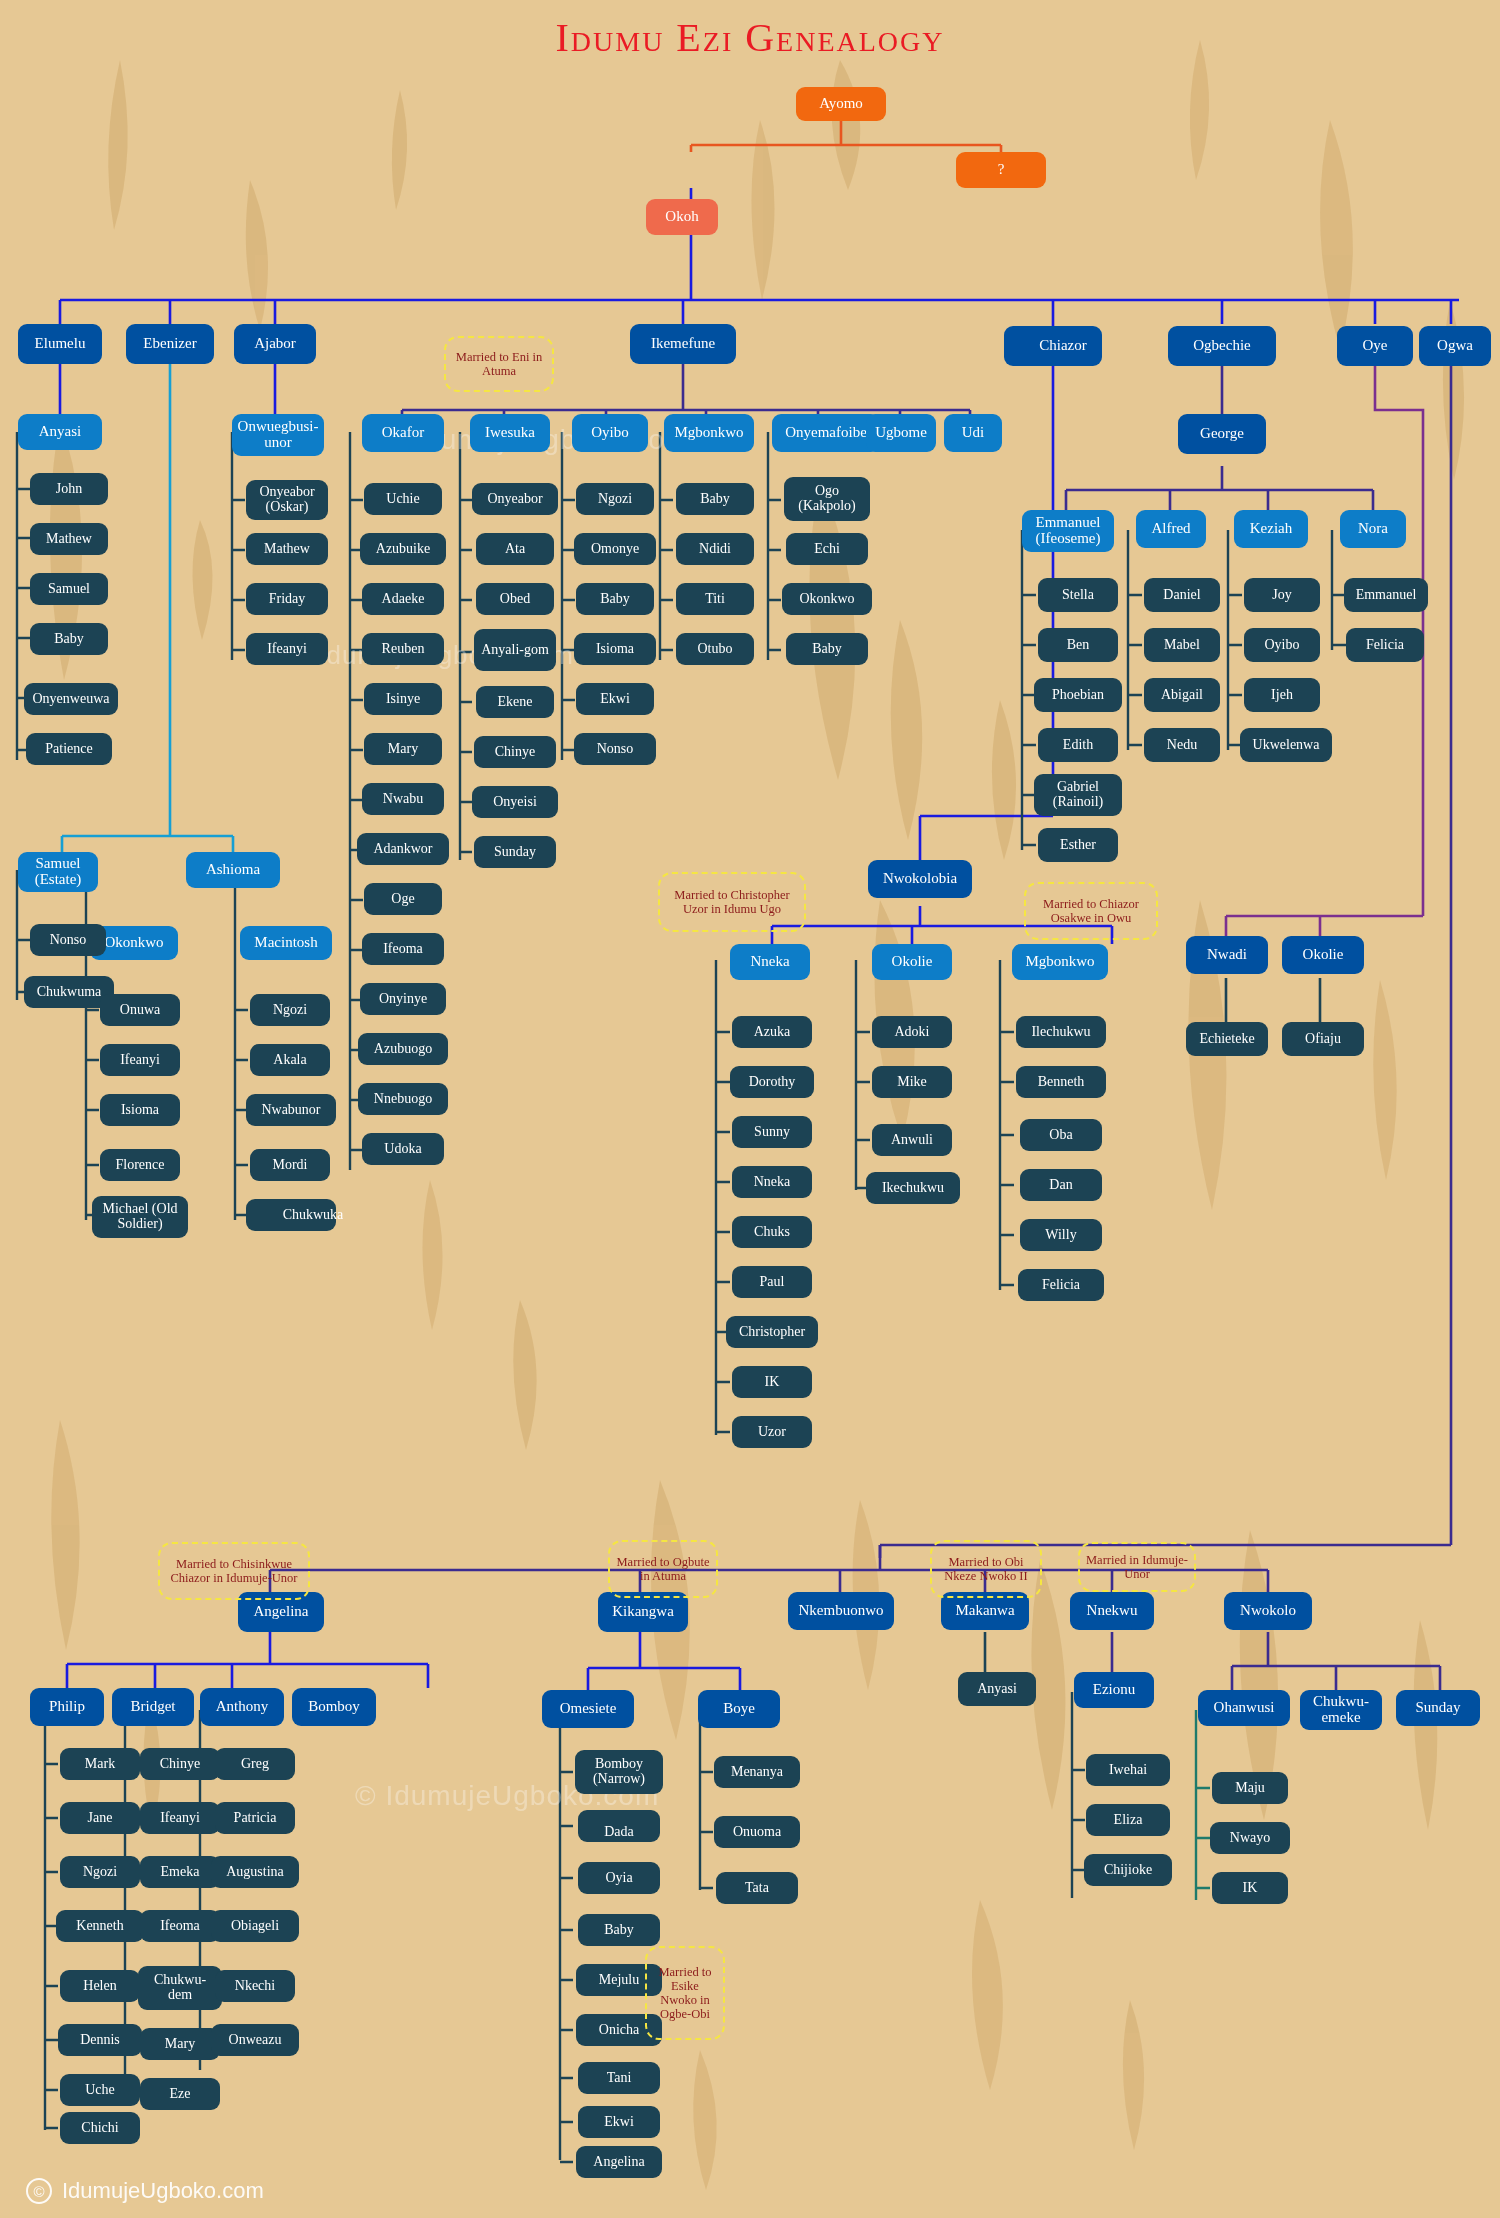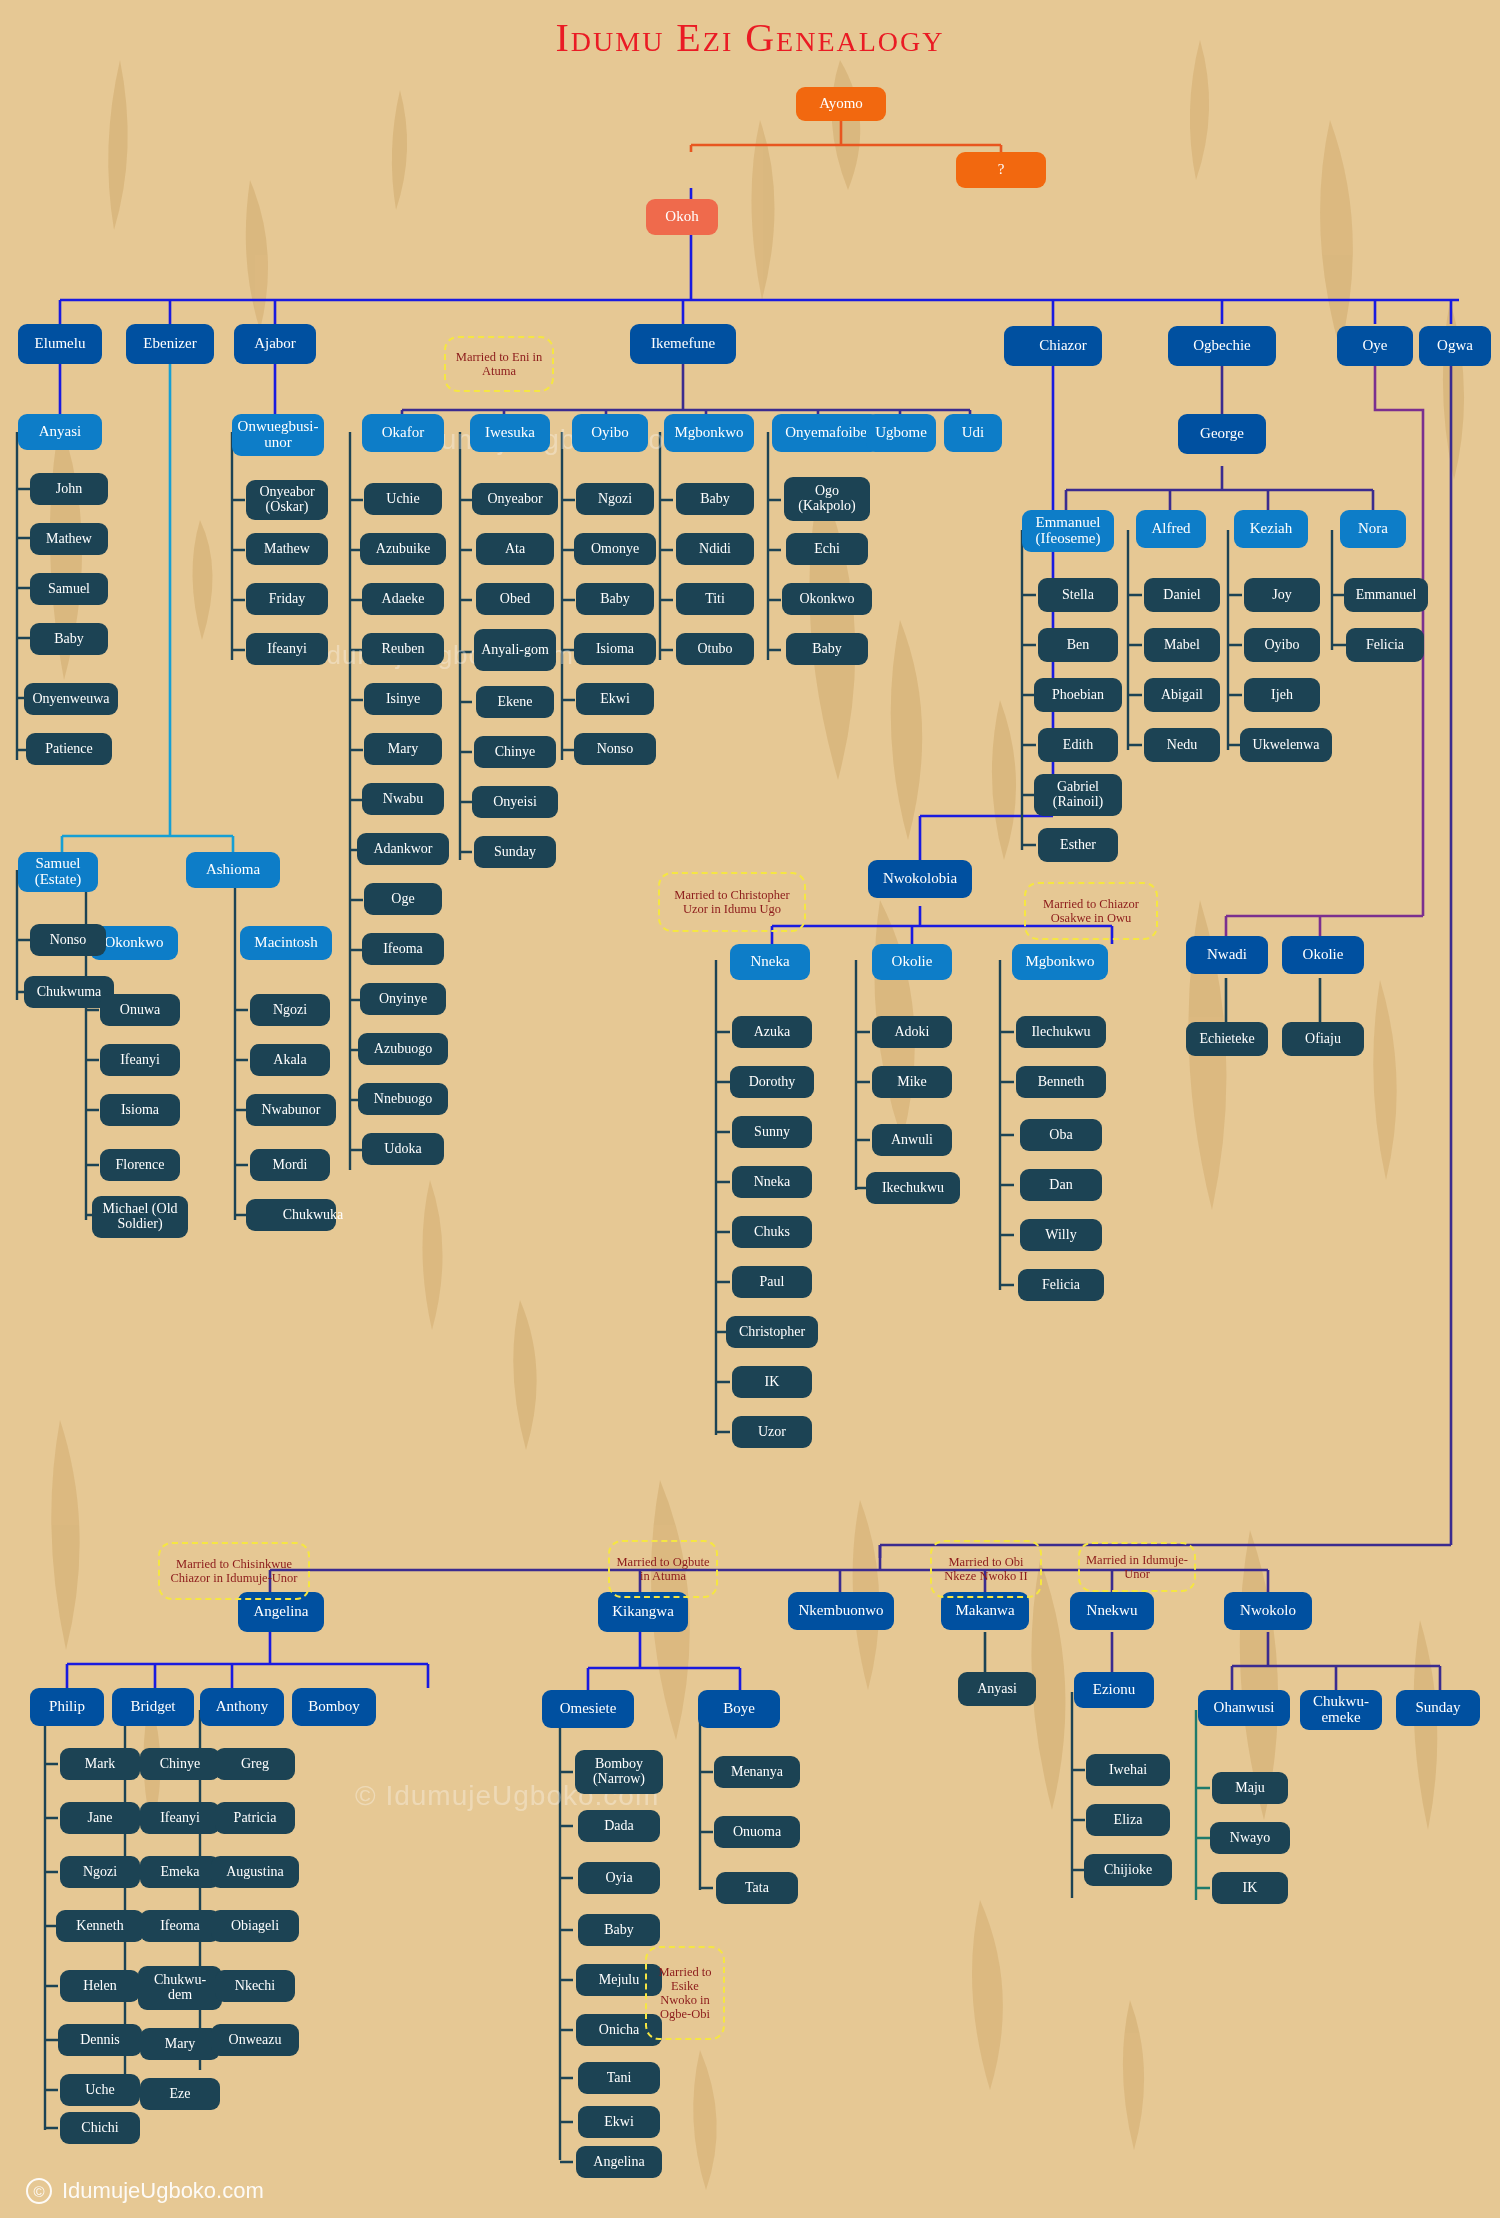--- a/index.html
+++ b/index.html
@@ -804,21 +804,21 @@
   <div class="node n-leaf" style="left:215px; top:1970px; width:80px; height:32px;">
       <span>Nkechi</span>
     </div>
   <div class="node n-leaf" style="left:211px; top:2024px; width:88px; height:32px;">
       <span>Onweazu</span>
     </div>
 
   <div class="node n-leaf" style="left:575px; top:1750px; width:88px; height:44px;">
       <span>Bomboy (Narrow)</span>
     </div>
-  <div class="node n-leaf" style="left:578px; top:1810px; width:82px; height:32px;">
+  <div class="node n-leaf" style="left:578px; top:1810px; width:82px; height:32px;align-items:flex-end;">
       <span>Dada</span>
     </div>
   <div class="node n-leaf" style="left:578px; top:1862px; width:82px; height:32px;">
       <span>Oyia</span>
     </div>
   <div class="node n-leaf" style="left:578px; top:1914px; width:82px; height:32px;">
       <span>Baby</span>
     </div>
   <div class="node n-leaf" style="left:576px; top:1964px; width:86px; height:32px;">
       <span>Mejulu</span>

